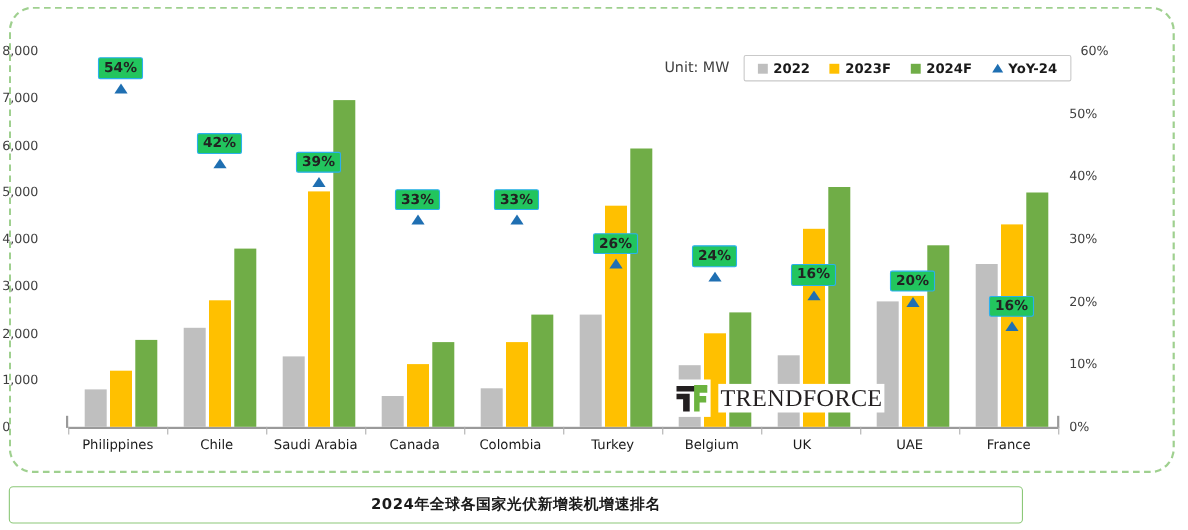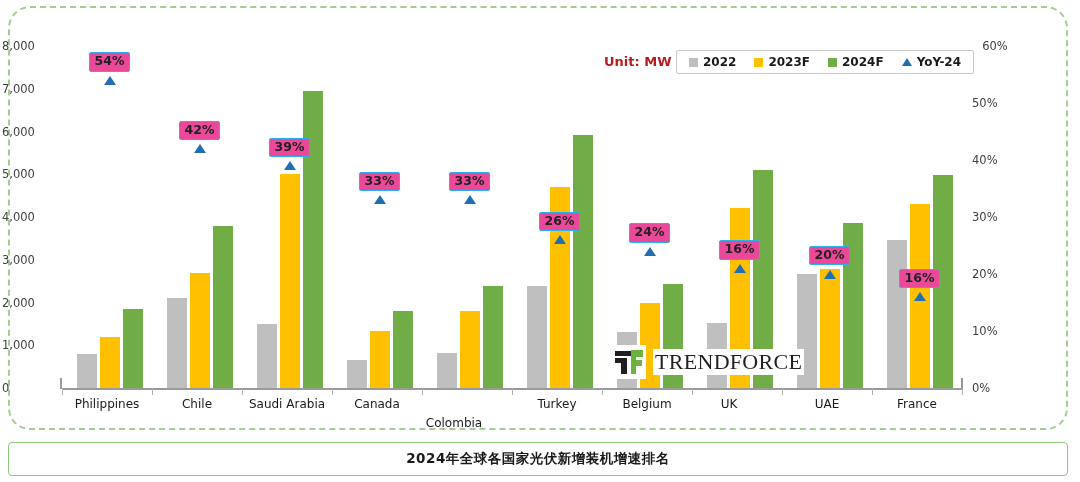--- a/index.html
+++ b/index.html
@@ -10,21 +10,21 @@
   }
   .page{position:relative;width:1080px;height:482px;box-sizing:border-box;}
 
   
   .frame{
     position:absolute;left:8px;top:6px;width:1060px;height:424px;
     border:2px dashed #9fd08f;border-radius:22px;box-sizing:border-box;
     pointer-events:none;
   }
   .caption-box{
-    position:absolute;left:8px;top:442px;width:1060px;height:34px;
+    position:absolute;left:8px;top:442px;width:922px;height:34px;
     border:1.5px solid #8cc878;border-radius:4px;box-sizing:border-box;
     display:flex;align-items:center;justify-content:center;
   }
   .caption-text{
     font-size:13.5px;font-weight:bold;color:#1a1a1a;letter-spacing:.5px;
     font-family:"DejaVu Sans","Liberation Sans",sans-serif;
   }
 
   
   .plot{
@@ -50,35 +50,35 @@
   .bar{position:absolute;bottom:0;width:20px;}
   .bar.c2022{background:#bfbfbf;left:0;}
   .bar.c2023{background:#ffc000;left:23px;}
   .bar.c2024{background:#70ad47;left:46px;}
 
   .marker{position:absolute;width:0;height:0;
     border-left:6px solid transparent;border-right:6px solid transparent;
     border-bottom:9px solid #1f6fb2;transform:translateX(-50%);}
   .mlabel{
     position:absolute;transform:translateX(-50%);
-    border:1.8px solid #2bb0ee;background:#ec4899;border-radius:2px;
+    border:1.8px solid #2bb0ee;background:#22c55e;border-radius:2px;
     padding:1px 5px 2px 5px;font-size:12.5px;font-weight:bold;color:#222;
     white-space:nowrap;line-height:1.15;
     font-family:"DejaVu Sans","Liberation Sans",sans-serif;
   }
 
   .catlabel{
     position:absolute;top:397px;transform:translateX(-50%);
     font-size:12px;color:#1a1a1a;white-space:nowrap;
     font-family:"DejaVu Sans","Liberation Sans",sans-serif;
   }
 
   
   .unit{
-    position:absolute;left:604px;top:54px;font-size:13px;font-weight:bold;color:#b91c1c;
+    position:absolute;left:604px;top:54px;font-size:13px;font-weight:normal;color:#404040;
     font-family:"DejaVu Sans","Liberation Sans",sans-serif;
   }
   .legend{
     position:absolute;left:676px;top:50px;height:24px;
     border:1px solid #c9c9c9;background:#fff;border-radius:2px;
     display:flex;align-items:center;gap:18px;padding:0 12px;box-sizing:border-box;
   }
   .lg-item{display:flex;align-items:center;gap:5px;font-size:12px;font-weight:bold;color:#1a1a1a;
     font-family:"DejaVu Sans","Liberation Sans",sans-serif;}
   .sw{width:9px;height:9px;display:inline-block;}
@@ -173,21 +173,21 @@
         <div class="bar c2022" style="height: 148.343px;"></div>
         <div class="bar c2023" style="height: 183.825px;"></div>
         <div class="bar c2024" style="height: 212.895px;"></div>
       </div>
     </div>
   <div id="cat-labels">
       <div class="catlabel" style="left: 107px;">Philippines</div>
       <div class="catlabel" style="left: 197px;">Chile</div>
       <div class="catlabel" style="left: 287px;">Saudi Arabia</div>
       <div class="catlabel" style="left: 377px;">Canada</div>
-      <div class="catlabel" style="left: 454px; margin-top: 19px;">Colombia</div>
+      <div class="catlabel" style="left: 464px;">Colombia</div>
       <div class="catlabel" style="left: 557px;">Turkey</div>
       <div class="catlabel" style="left: 647px;">Belgium</div>
       <div class="catlabel" style="left: 729px; text-align: center;">UK</div>
       <div class="catlabel" style="left: 827px;">UAE</div>
       <div class="catlabel" style="left: 917px;">France</div>
     </div>
   <div id="cat-ticks">
       <div class="cat-tick" style="left: 62px;"></div>
       <div class="cat-tick" style="left: 152px;"></div>
       <div class="cat-tick" style="left: 242px;"></div>

